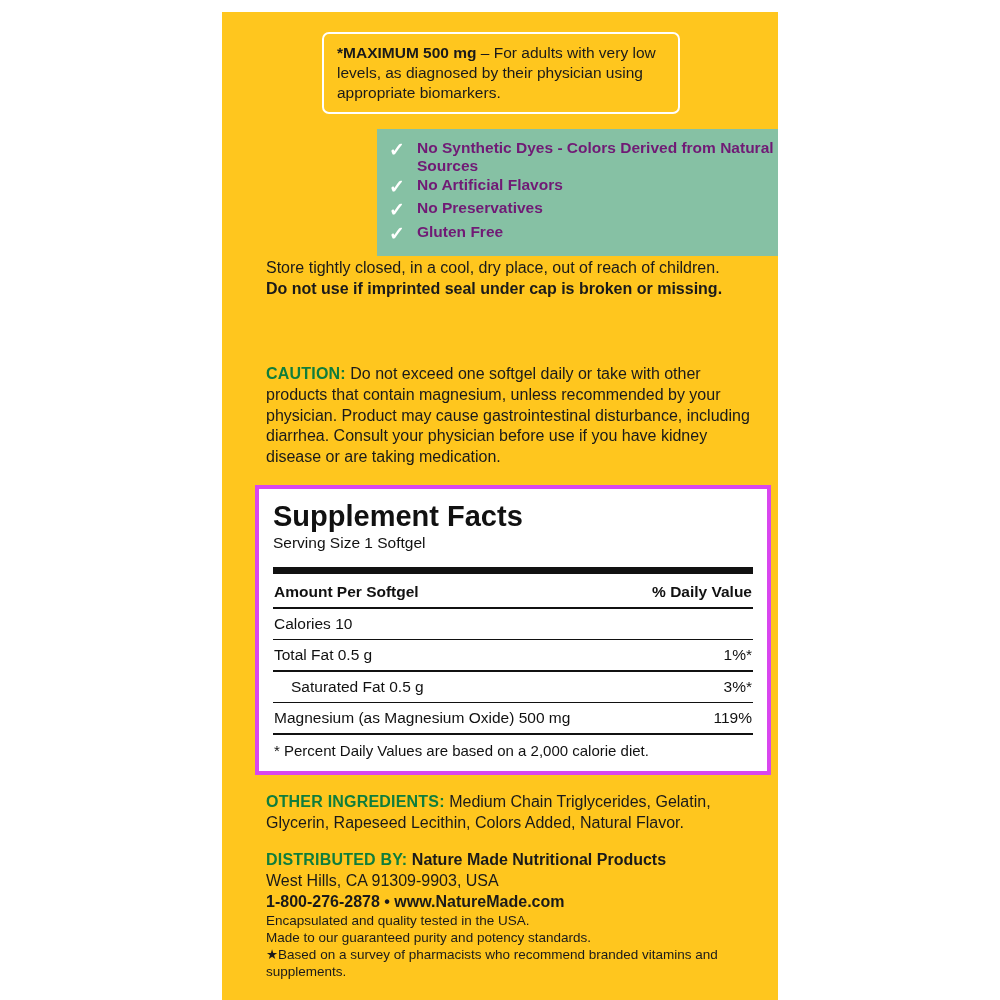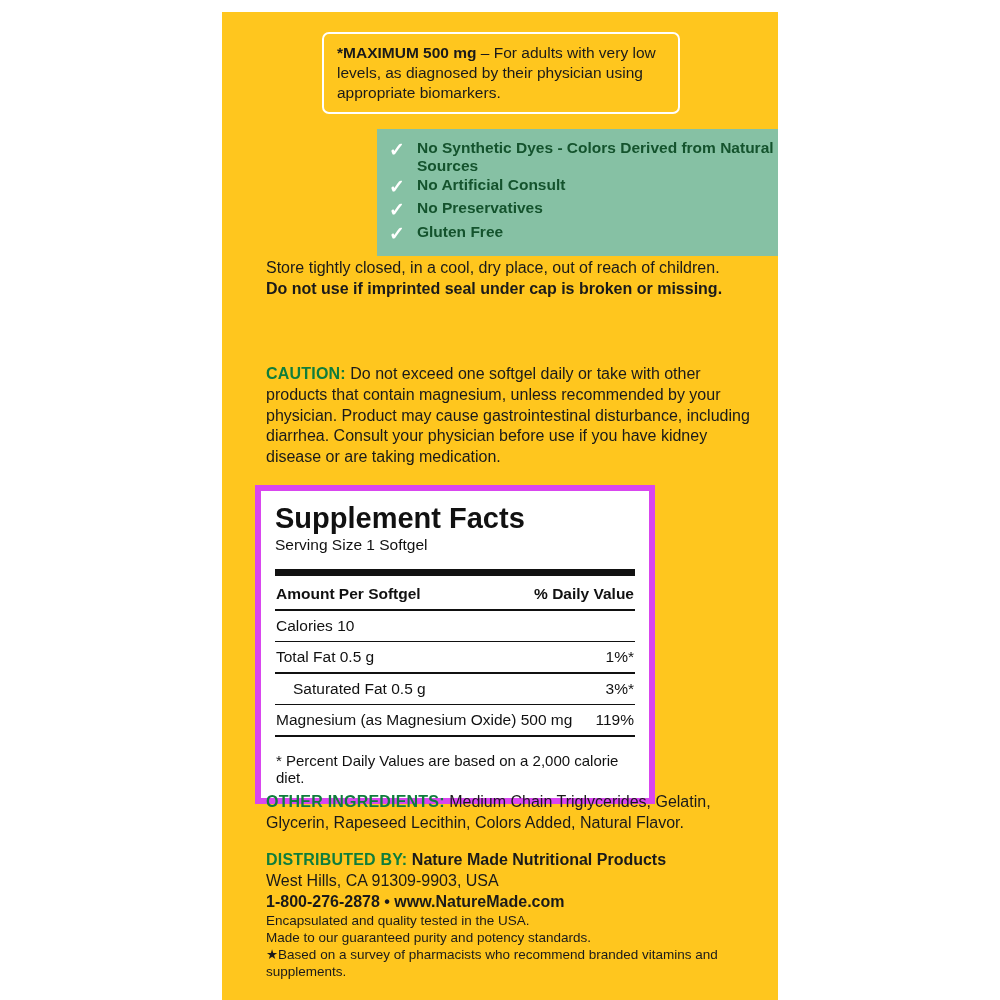--- a/index.html
+++ b/index.html
@@ -62,21 +62,21 @@
     text-align: center;
     color: #ffffff;
     font-size: 19px;
     line-height: 1.12;
     flex: 0 0 40px;
     font-weight: bold;
   }
   .claim-text {
     font-size: 15.5px;
     font-weight: bold;
-    color: #14532d;
+    color: #701a75;
     line-height: 1.13;
   }
   
   .body-block {
     position: absolute;
     left: 44px;
     width: 492px;
     color: #1a1a1a;
   }
   .para {
@@ -92,23 +92,23 @@
   .b {
     font-weight: bold;
   }
   #suggested-use { top: 246px; }
   #caution-block { top: 352px; }
   
   .facts {
     position: absolute;
     left: 33px;
     top: 473px;
-    width: 400px;
+    width: 516px;
     background: #ffffff;
-    border: 6px solid #d946ef;
+    border: 4px solid #d946ef;
     box-sizing: border-box;
     padding: 10px 14px 10px 14px;
   }
   .facts-title {
     font-size: 29px;
     font-weight: bold;
     color: #111;
     line-height: 1.05;
     margin: 2px 0 3px 0;
   }
@@ -134,21 +134,21 @@
     color: #111;
     padding: 6px 1px 6px 1px;
   }
   .facts-row.head {
     font-weight: bold;
   }
   .indent { padding-left: 17px; }
   .footnote {
     font-size: 15px;
     color: #111;
-    padding: 15px 1px 2px 1px;
+    padding: 7px 1px 2px 1px;
   }
   
   #other-ingredients { top: 780px; }
   #distributed-by { top: 838px; }
   .fine {
     position: absolute;
     left: 44px;
     top: 900px;
     width: 492px;
     font-size: 13.5px;
@@ -165,21 +165,21 @@
     <p><span class="bold">*MAXIMUM 500 mg</span><span> – For adults with very low levels, as diagnosed by their physician using appropriate biomarkers.</span></p>
   </div>
 
   <div class="claims">
     <div class="claim-row">
       <span class="check">✓</span>
       <span class="claim-text">No Synthetic Dyes - Colors Derived from Natural Sources</span>
     </div>
     <div class="claim-row">
       <span class="check">✓</span>
-      <span class="claim-text">No Artificial Consult</span>
+      <span class="claim-text">No Artificial Flavors</span>
     </div>
     <div class="claim-row">
       <span class="check">✓</span>
       <span class="claim-text">No Preservatives</span>
     </div>
     <div class="claim-row">
       <span class="check">✓</span>
       <span class="claim-text">Gluten Free</span>
     </div>
   </div>

